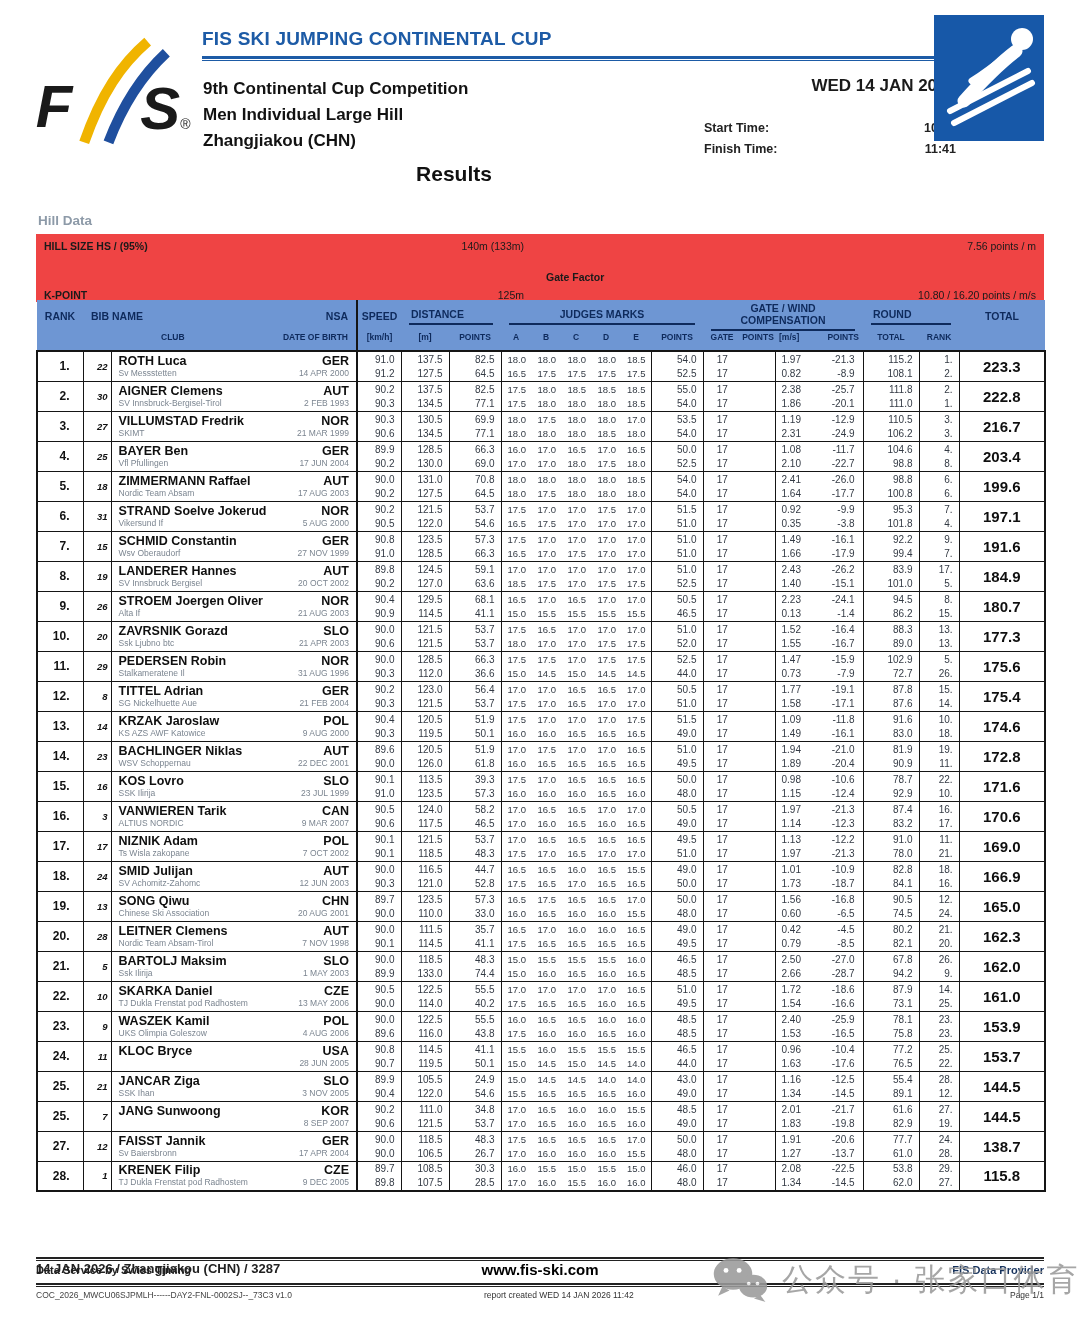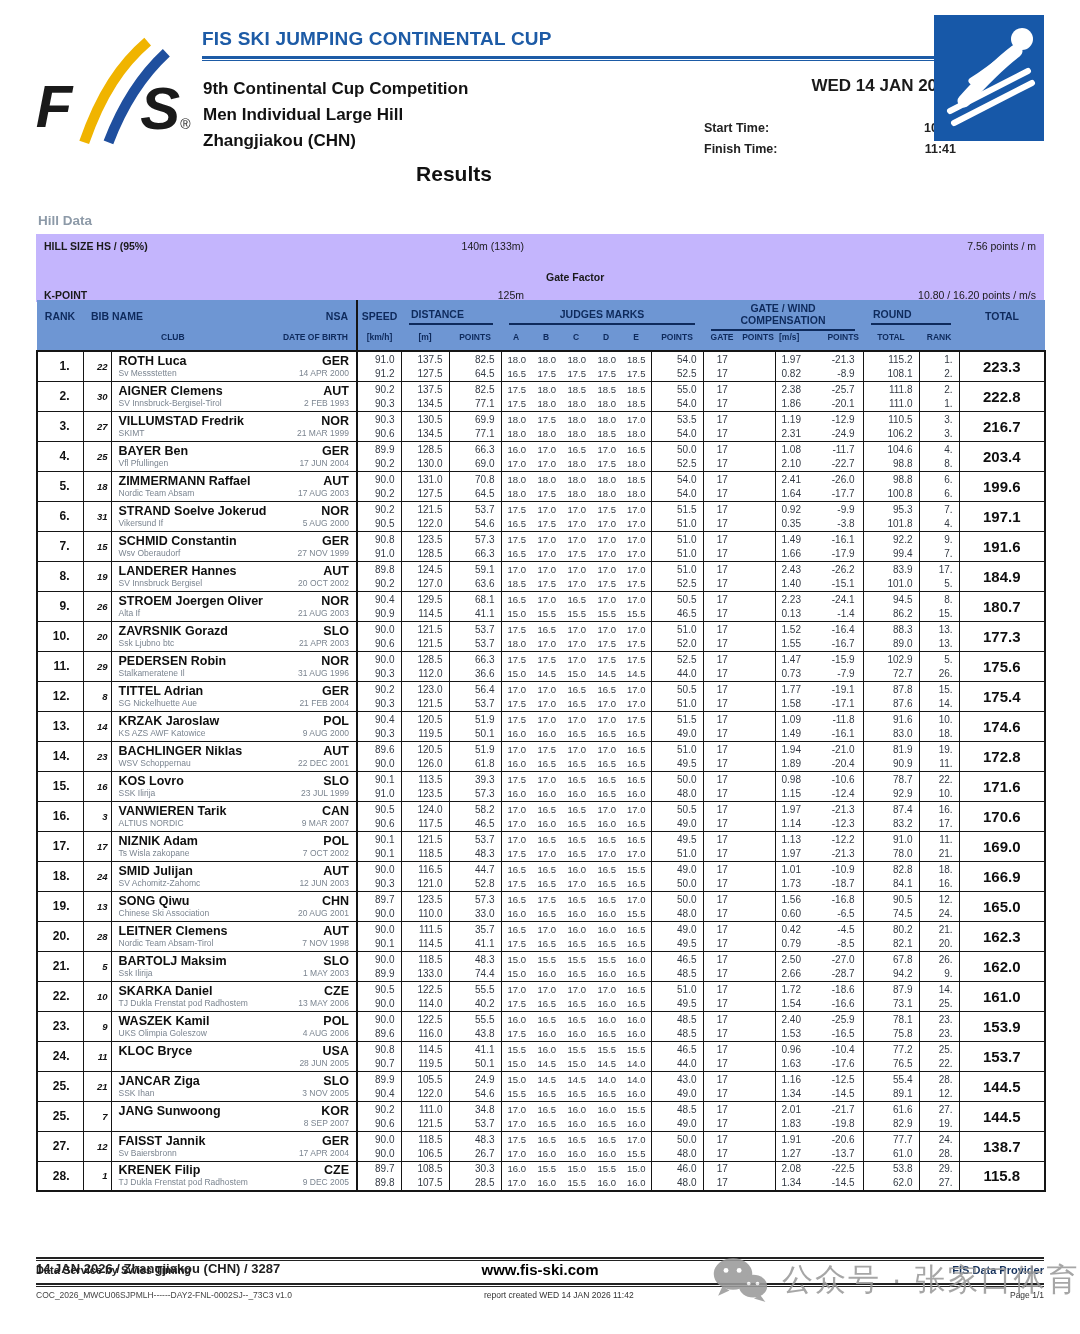--- a/index.html
+++ b/index.html
@@ -17,21 +17,21 @@
   .date-block { position:absolute; left:668px; top:58px; width:252px; }
   .event-date { text-align:right; font-size:17px; font-weight:bold; }
   .times { margin-top:22px; font-size:12.5px; font-weight:bold; color:#222; }
   .times .trow { display:flex; justify-content:space-between; line-height:21px;gap:10px; }
   .jumper-box { position:absolute; right:0; top:-3px; width:110px; height:126px; background:#1758A8; }
   .results-title { position:absolute; left:0; top:162px; width:908px; text-align:center;
                    font-size:21px; font-weight:bold; color:#111; }
 
   
   .hill-title { position:absolute; left:38px; top:213px; font-size:13.5px; font-weight:bold; color:#8d9aa8; }
-  .hill-box { position:absolute; left:36px; top:234px; width:1008px; height:68px; background:#c4b5fd;
+  .hill-box { position:absolute; left:36px; top:234px; width:1008px; height:68px; background:#ef4444;
               font-size:10.5px; padding:3px 8px; }
   .hill-row { display:grid; grid-template-columns:330px 150px 270px 242px; line-height:18px; }
   .hill-row .lab { font-weight:bold; }
   .hill-row .val { text-align:right; }
   .hill-row .lab2 { font-weight:bold; padding-left:22px;margin-top:31px; }
 
   
   table.res { position:absolute; left:36px; top:300px; width:1008px; border-collapse:collapse; table-layout:fixed; }
   thead th { background:#6e96d3; color:#0e2a5c; font-weight:bold; vertical-align:middle; }
   tr.h1 th { height:24px; font-size:10.5px; }

